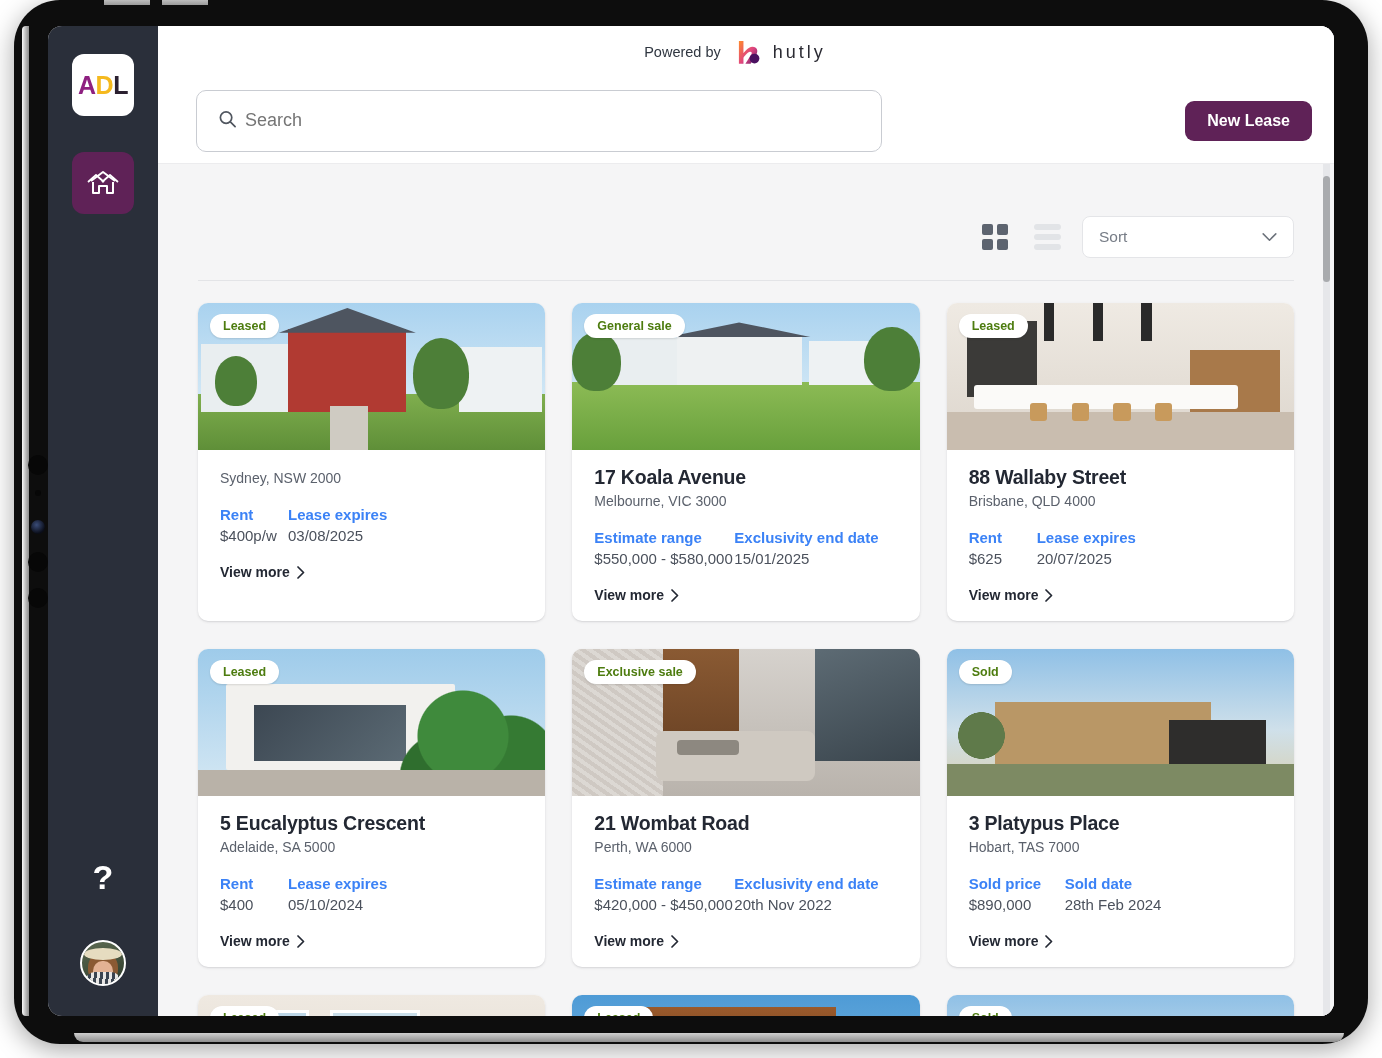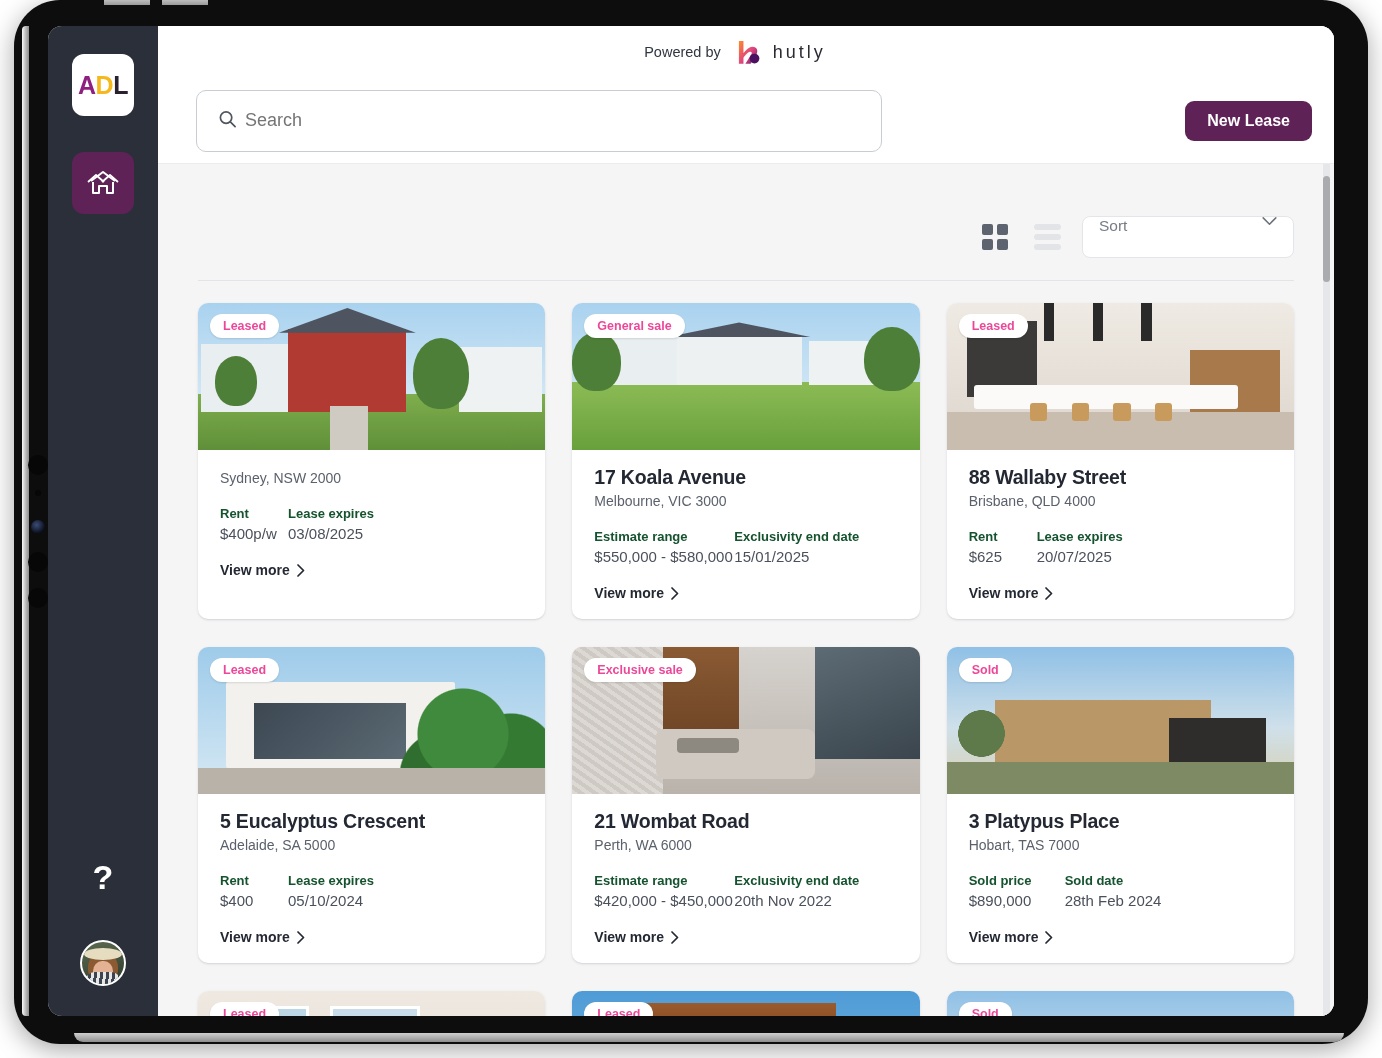--- a/index.html
+++ b/index.html
@@ -182,48 +182,48 @@
   .view-btn { display:flex; align-items:center; justify-content:center;
               width: 34px; height: 30px; cursor:pointer; }
   .grid-ico { display:grid; grid-template-columns: 11px 11px; grid-template-rows: 11px 11px; gap: 4px; }
   .grid-ico i { background:#5d6470; border-radius: 2px; display:block; }
   .list-ico { display:flex; flex-direction:column; gap: 4px; width: 27px; }
   .list-ico i { height: 6px; background:#e2e4e7; border-radius: 3px; display:block; }
 
   .sort-select {
     width: 212px; height: 42px;
     background:#fff; border:1px solid #e4e5e8; border-radius: 8px;
-    display:flex; align-items:flex-start; justify-content:space-between;
+    display:flex; align-items:center; justify-content:space-between;
     padding: 0 16px; font-size: 15.5px; color:#767c86; cursor:pointer;
   }
 
   
   .cards {
     display:grid;
     grid-template-columns: repeat(3, 1fr);
     gap: 28px 27px;
     padding: 22px 0 0 0;
   }
   .card {
     background:#fff; border-radius: 10px;
     box-shadow: 0 1px 3px rgba(20,24,34,.10), 0 1px 1px rgba(20,24,34,.05);
     overflow:hidden; cursor:pointer;
   }
   .card-photo { height: 147px; position:relative; }
   .badge {
     position:absolute; left: 12px; top: 11px;
     background:#fff; border-radius: 999px;
-    padding: 5px 13px; font-size: 12.5px; color:#ec4899; font-weight: 600;
+    padding: 5px 13px; font-size: 12.5px; color:#4d7c0f; font-weight: 600;
     box-shadow: 0 1px 2px rgba(0,0,0,.12);
   }
   .card-body { padding: 16px 22px 18px 22px; }
   .card-title { font-size: 19.5px; font-weight: 800; color:#232833; letter-spacing:-.2px; }
   .card-addr { font-size: 14px; color:#5b616c; margin-top: 4px; }
   .stats { display:flex; margin-top: 20px; }
-  .stat-k { font-size: 13px; font-weight: 800; color:#14532d; }
+  .stat-k { font-size: 15px; font-weight: 800; color:#3b82f6; }
   .stat-v { font-size: 15px; color:#4b515c; margin-top: 4px; }
   .stat.col1 { min-width: 68px; }
   .stat.col1.wide { min-width: 96px; }
   .viewmore {
     margin-top: 20px; font-size: 14px; font-weight: 800; color:#232833;
     display:flex; align-items:center; gap: 7px;
   }
 
   
   .ph { position:absolute; inset:0; overflow:hidden; }

